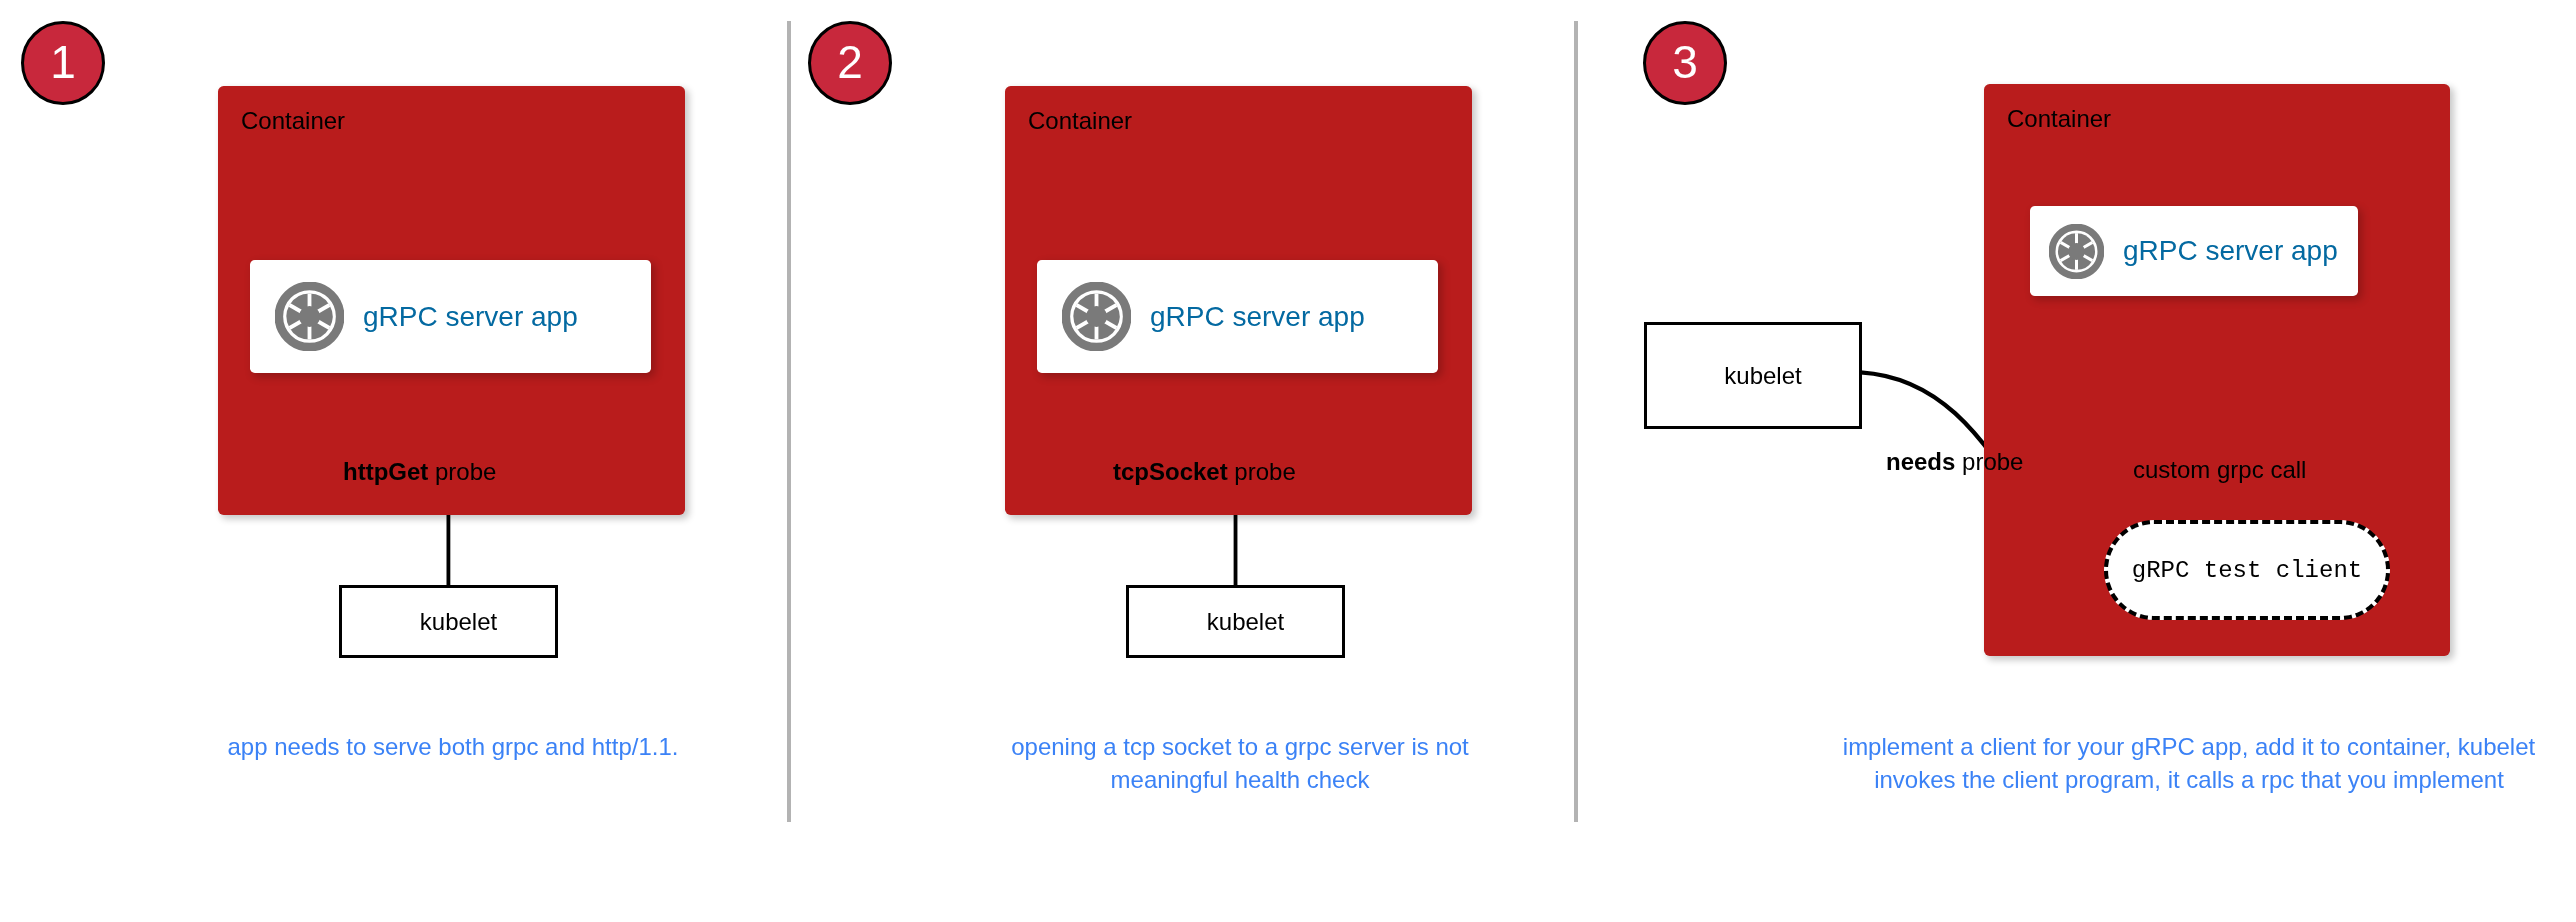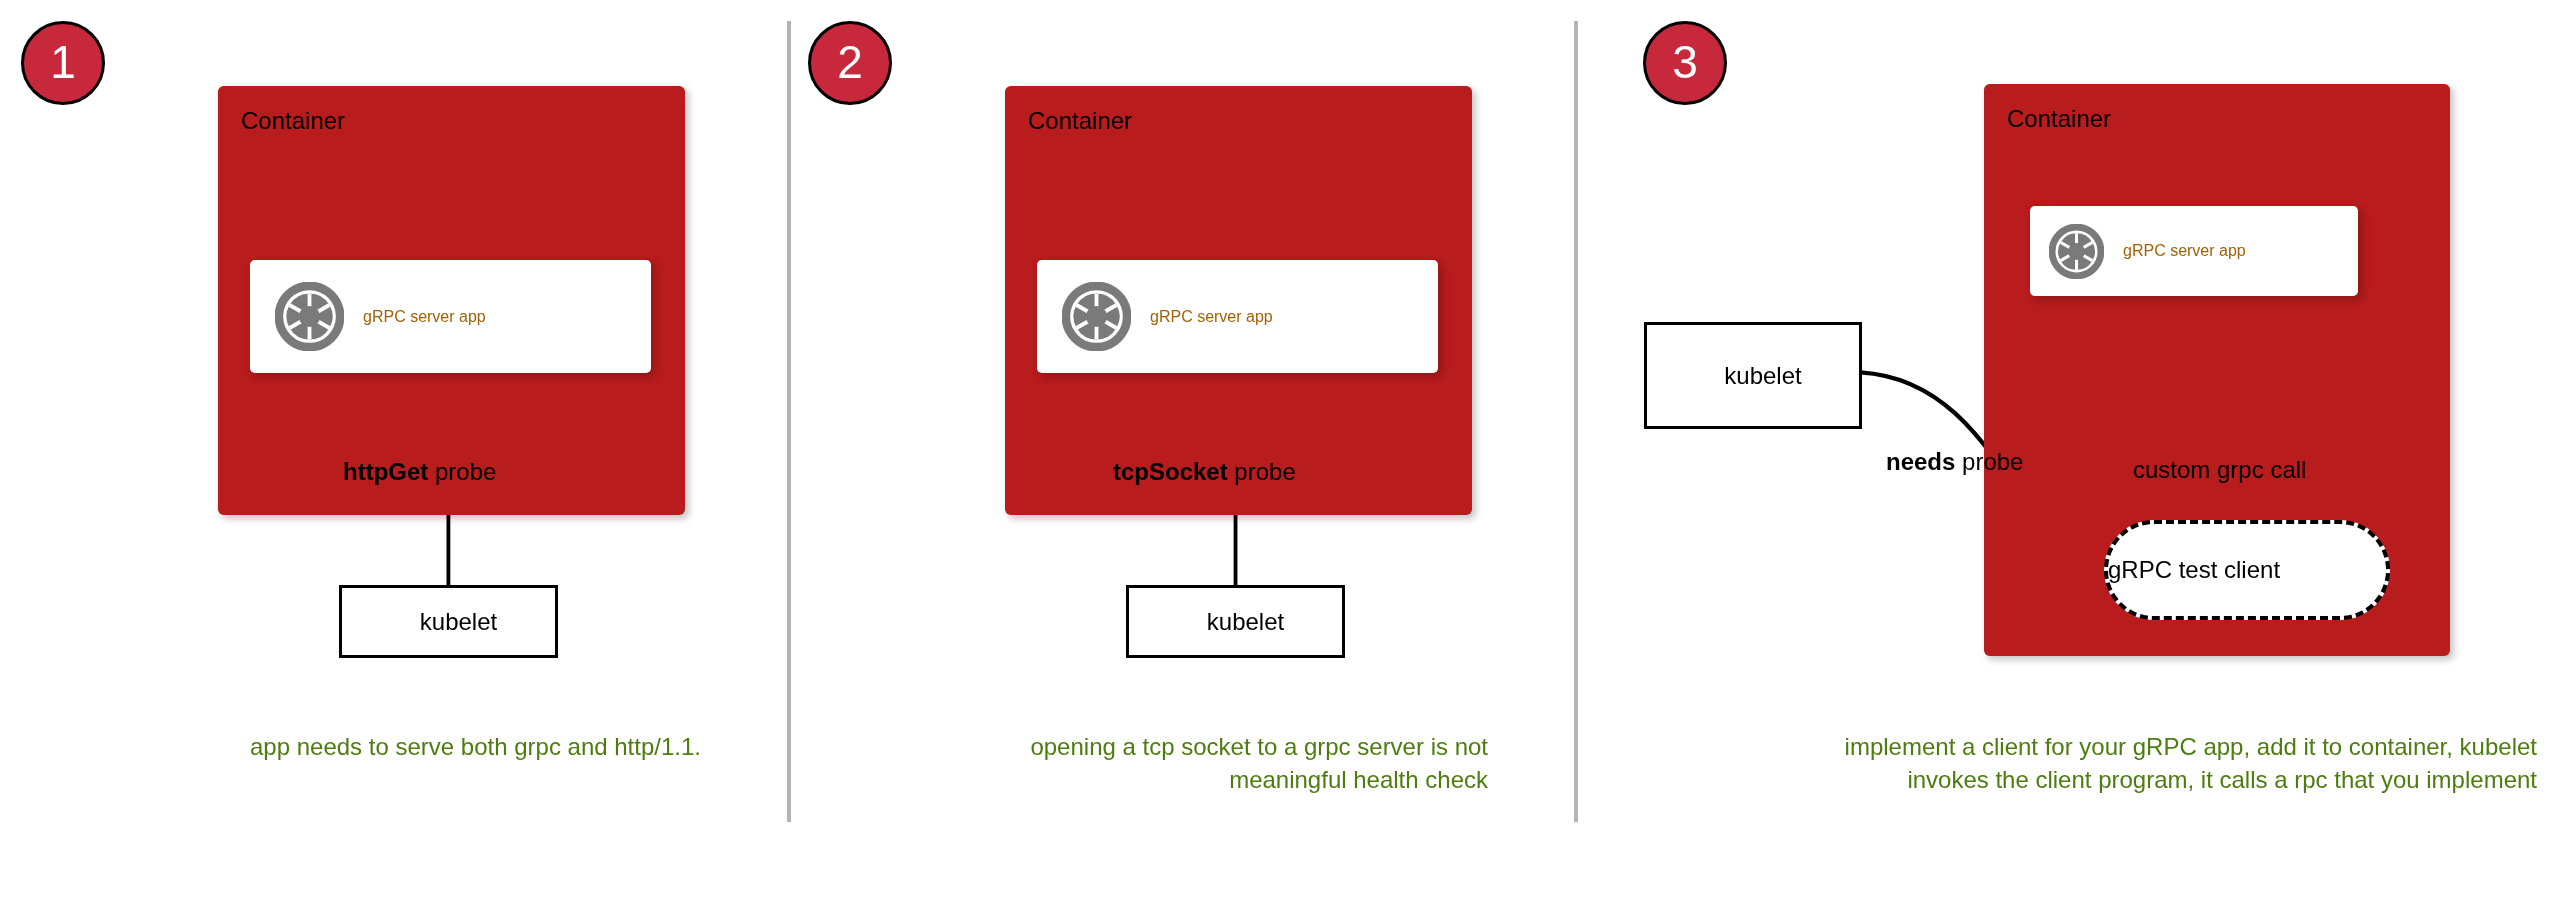--- a/index.html
+++ b/index.html
@@ -67,22 +67,22 @@
     position: absolute;
     background: #ffffff;
     border-radius: 4.8px;
     box-shadow: 3.8px 3.8px 8.6px rgba(0,0,0,0.22);
     display: flex;
     align-items: center;
     box-sizing: border-box;
     padding-left: 25px;
   }
   .app-label {
-    font-size: 16px;
-    color: #a16207;
+    font-size: 28px;
+    color: #0369a1;
     margin-left: 19px;
     white-space: nowrap;
   }
   .grpc-icon { flex: 0 0 auto; display:block; }
 
   
   .kubelet-box {
     position: absolute;
     background: #ffffff;
     border: 3.8px solid #000000;
@@ -97,39 +97,41 @@
 
   
   .client-box {
     position: absolute;
     background: #ffffff;
     border: 4.8px dashed #000000;
     border-radius: 50px;
     box-sizing: border-box;
     display: flex;
     align-items: center;
+    justify-content: center;
     font-size: 24px;
     color: #000000;
+    font-family: Liberation Mono, monospace;
   }
 
   
   .edge-label {
     position: absolute;
     font-size: 24px;
     color: #000000;
     white-space: nowrap;
   }
   .edge-label b { font-weight: bold; }
 
   
   .caption {
     position: absolute;
     font-size: 24px;
-    color: #4d7c0f;
-    text-align: right;
+    color: #3b82f6;
+    text-align: center;
     line-height: 1.38;
   }
 
   svg.overlay {
     position: absolute;
     left: 0; top: 0;
     width: 2576px;
     height: 923px;
     pointer-events: none;
   }

